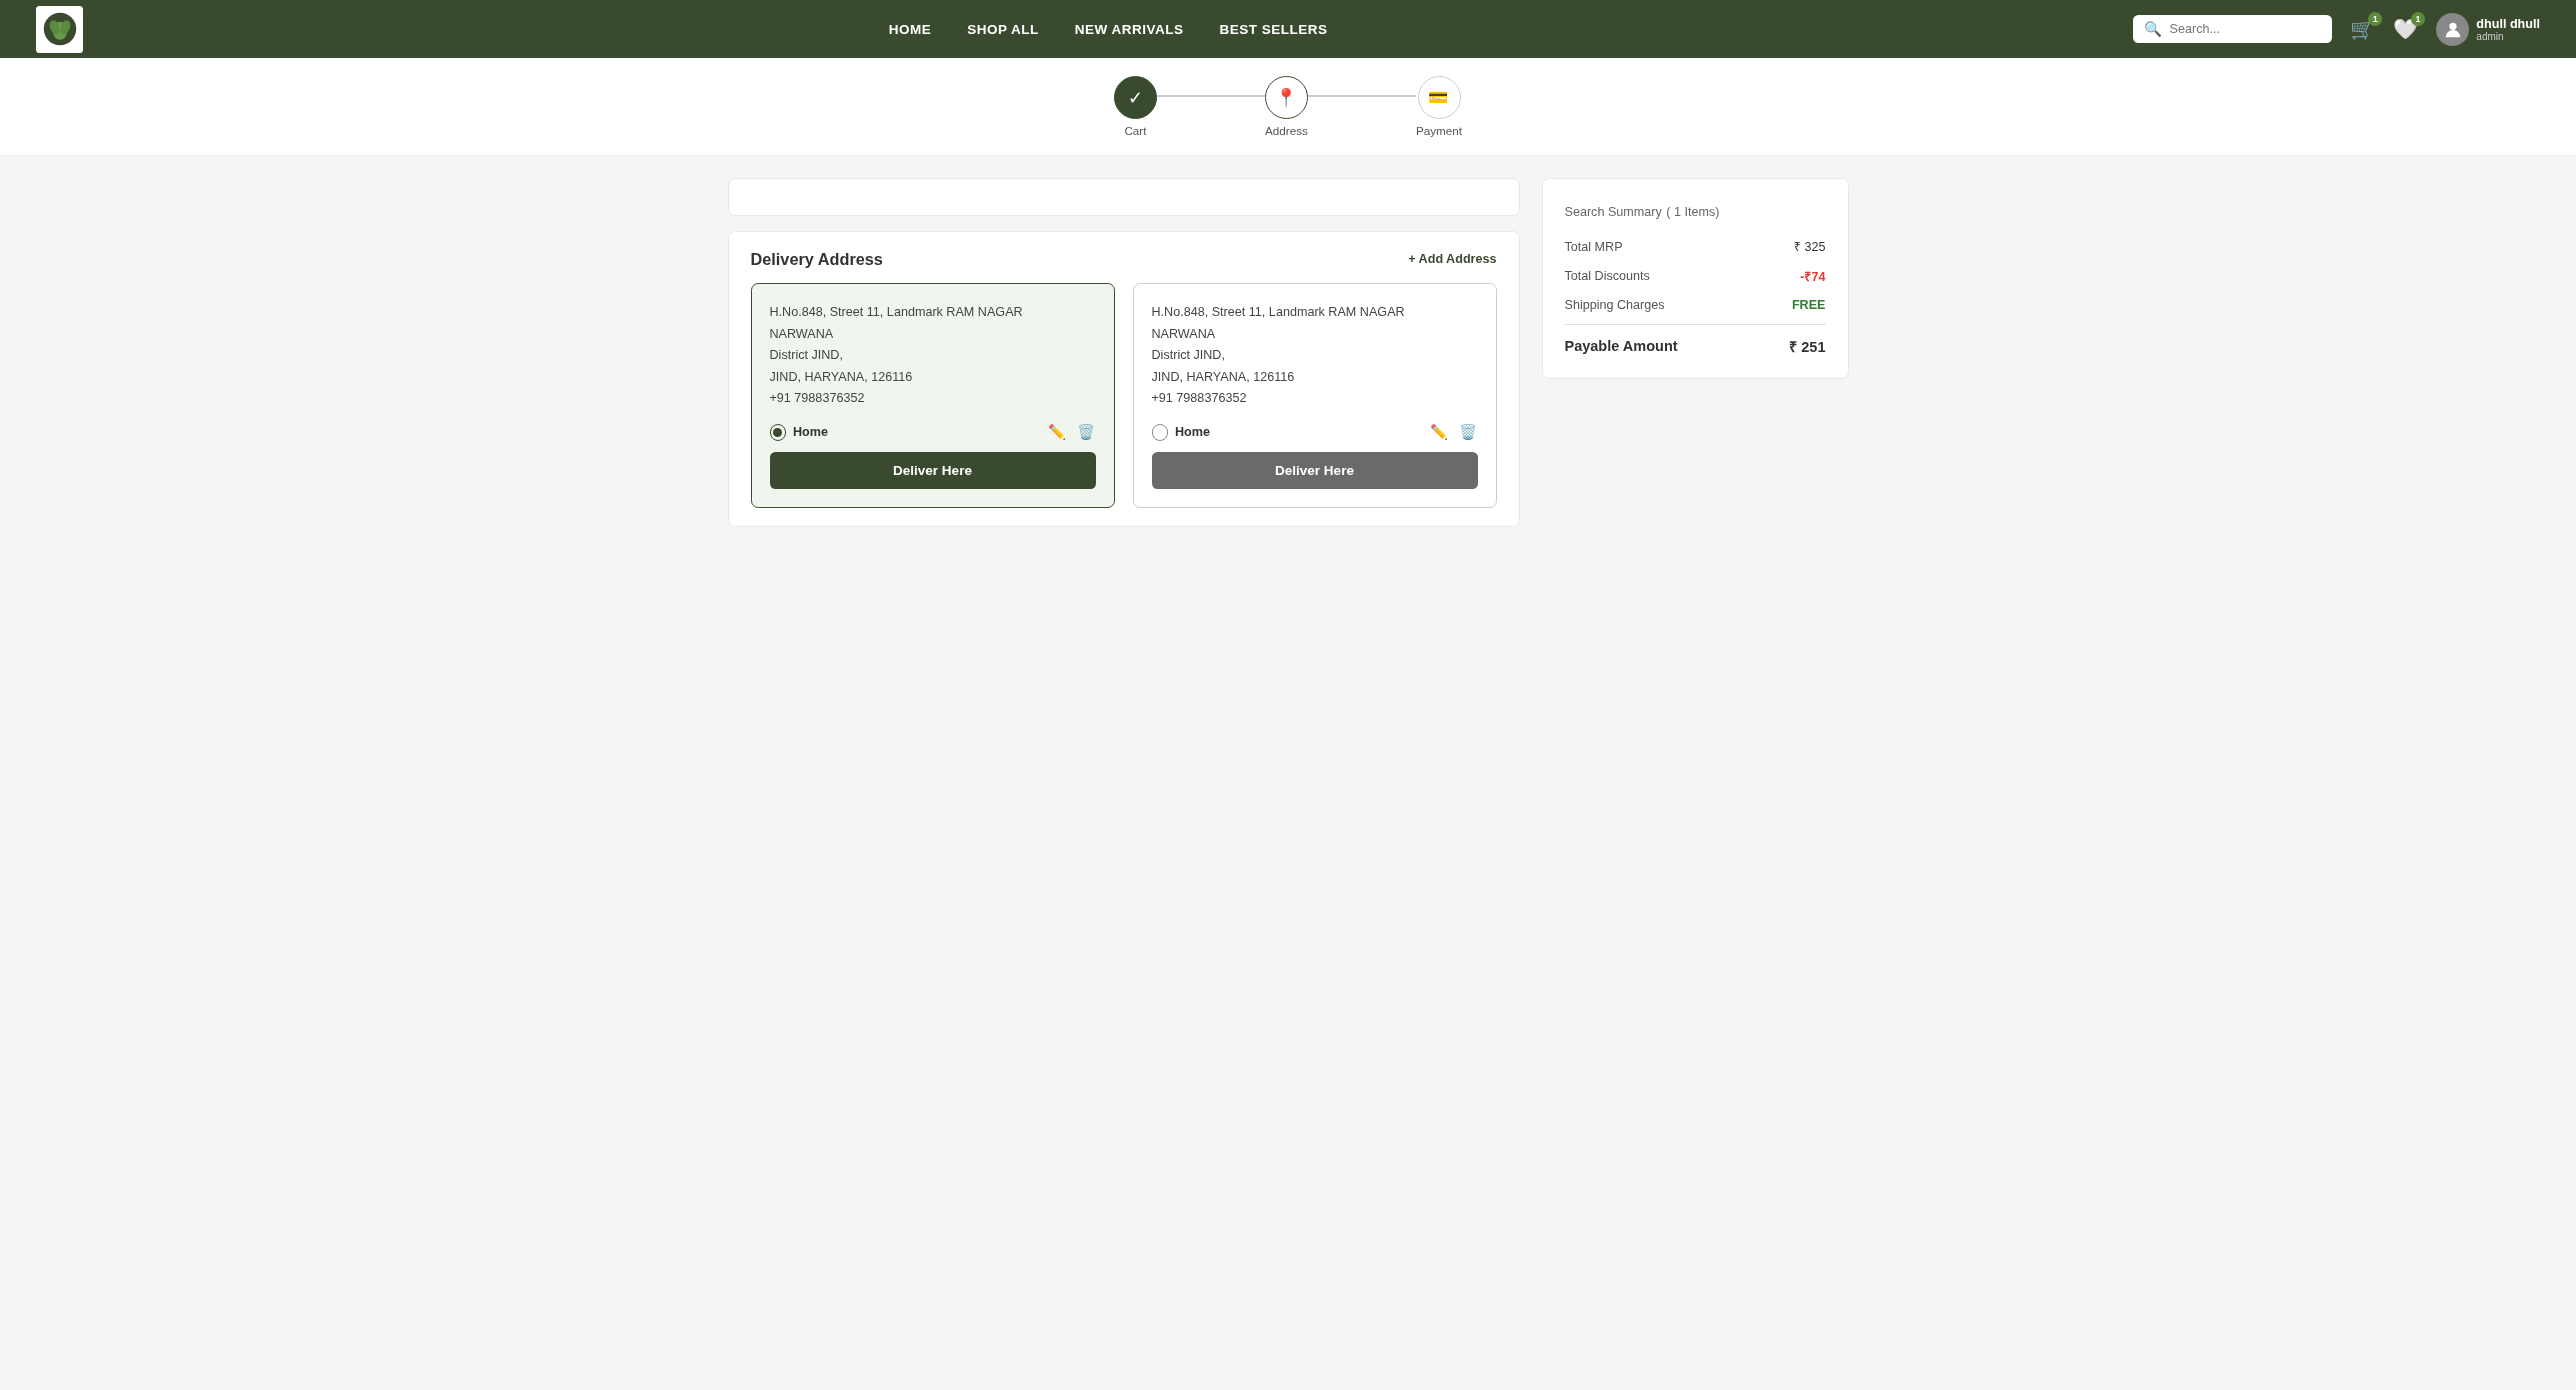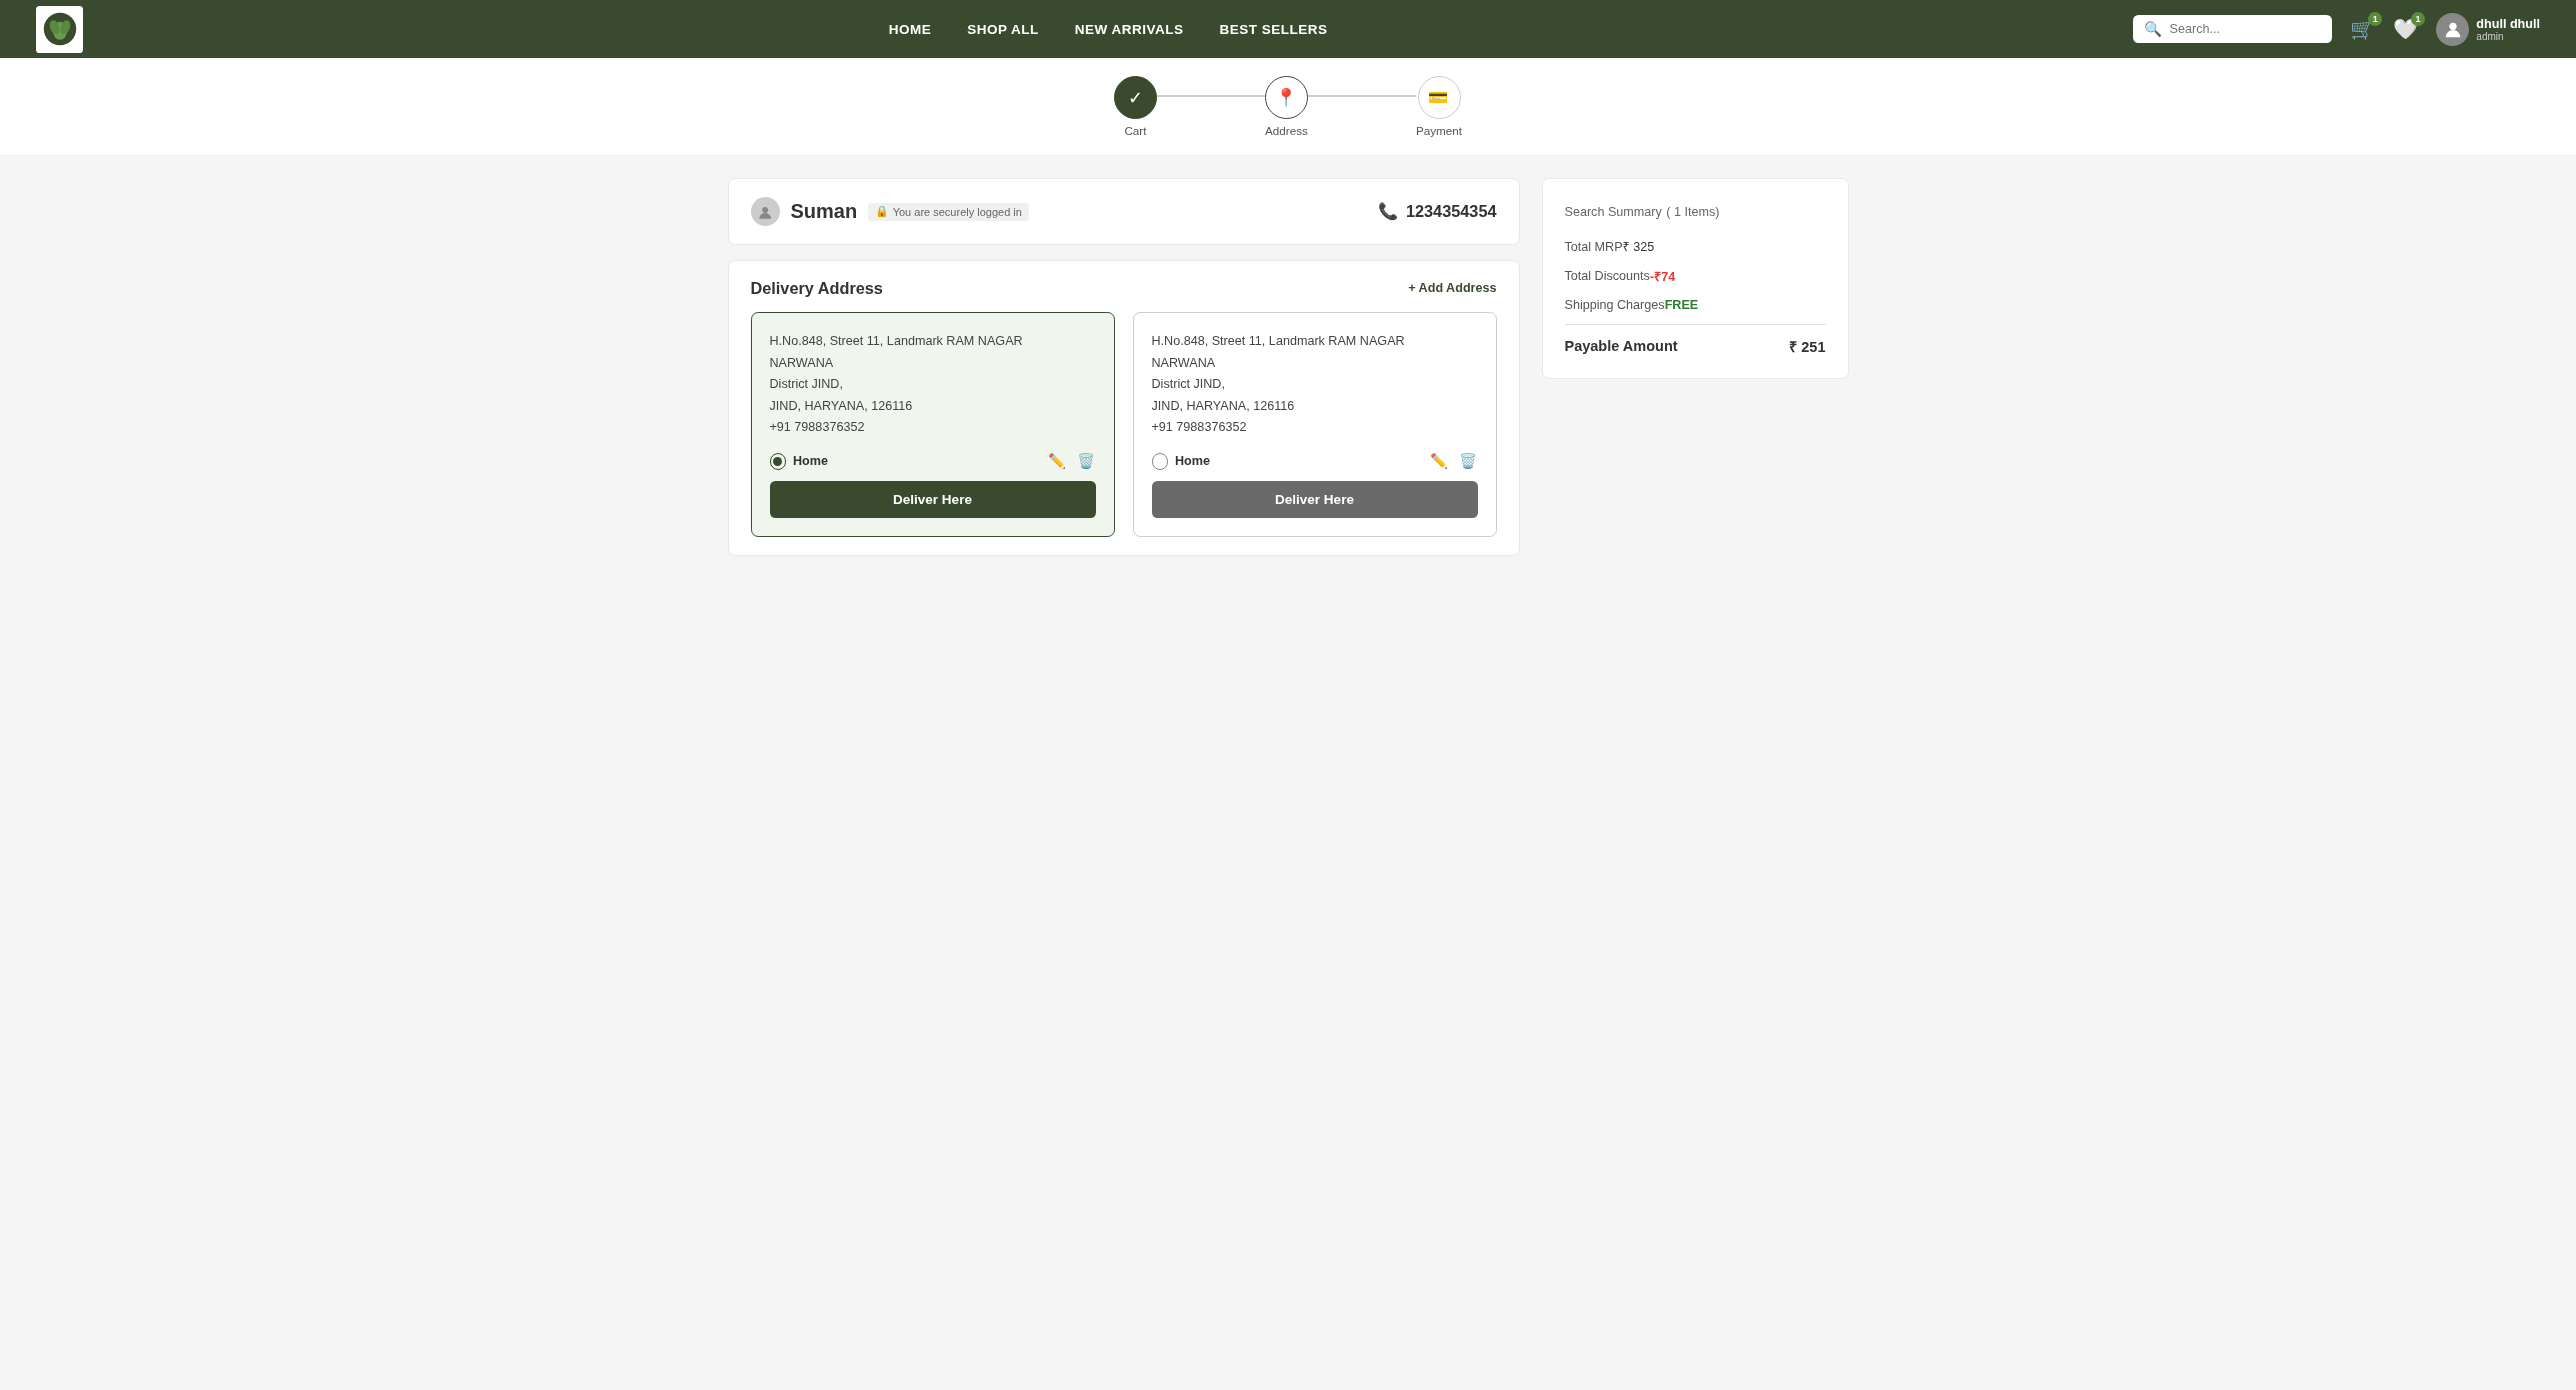--- a/index.html
+++ b/index.html
@@ -366,20 +366,21 @@
       color: #333;
       margin-bottom: 18px;
     }
     .summary-title span {
       font-size: 12.6px;
       font-weight: 400;
       color: #666;
     }
     .summary-row {
       display: flex;
+      justify-content: space-between;
       align-items: center;
       margin-bottom: 12.6px;
       font-size: 12.6px;
       color: #555;
     }
     .summary-row .value { font-size: 12.6px; color: #333; }
     .summary-row .discount { color: #e53935; font-weight: 600; }
     .summary-row .free { color: #2e7d32; font-weight: 600; }
     .summary-divider {
       border: none;
@@ -469,39 +470,20 @@
       <span style="font-size:16.3px; color:#999;">💳</span>
     </div>
     <span class="step-label">Payment</span>
   </div>
 </div>
 
 <div class="main">
   <div class="content">
 
     <div class="card">
-      <div class="user-info-card">
-        <div class="user-left">
-          <div class="user-avatar-sm">
-            <svg width="16.3" height="16.3" viewBox="0 0 22 22" fill="#888">
-              <circle cx="11" cy="8" r="4"></circle>
-              <path d="M3 20c0-4.4 3.6-8 8-8s8 3.6 8 8"></path>
-            </svg>
-          </div>
-          <span class="user-name-lg">Suman</span>
-          <div class="secure-badge">
-            <span>🔒</span>
-            <span>You are securely logged in</span>
-          </div>
-        </div>
-        <div class="phone-right">
-          <span>📞</span>
-          <span>1234354354</span>
-        </div>
-      </div>
     </div>
 
     <div class="card">
       <div class="section-header">
         <h2 class="section-title">Delivery Address</h2>
         <span class="add-address">+ Add Address</span>
       </div>
 
       <div class="address-grid">
 

